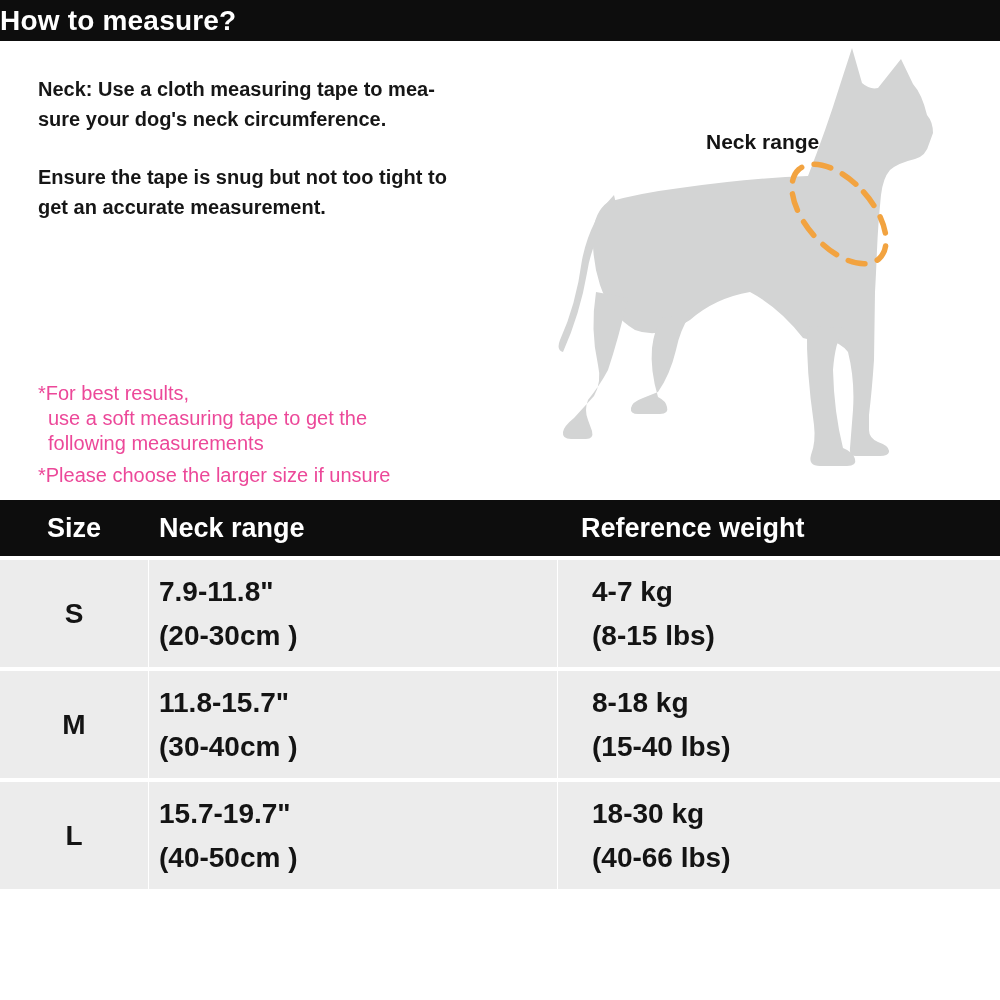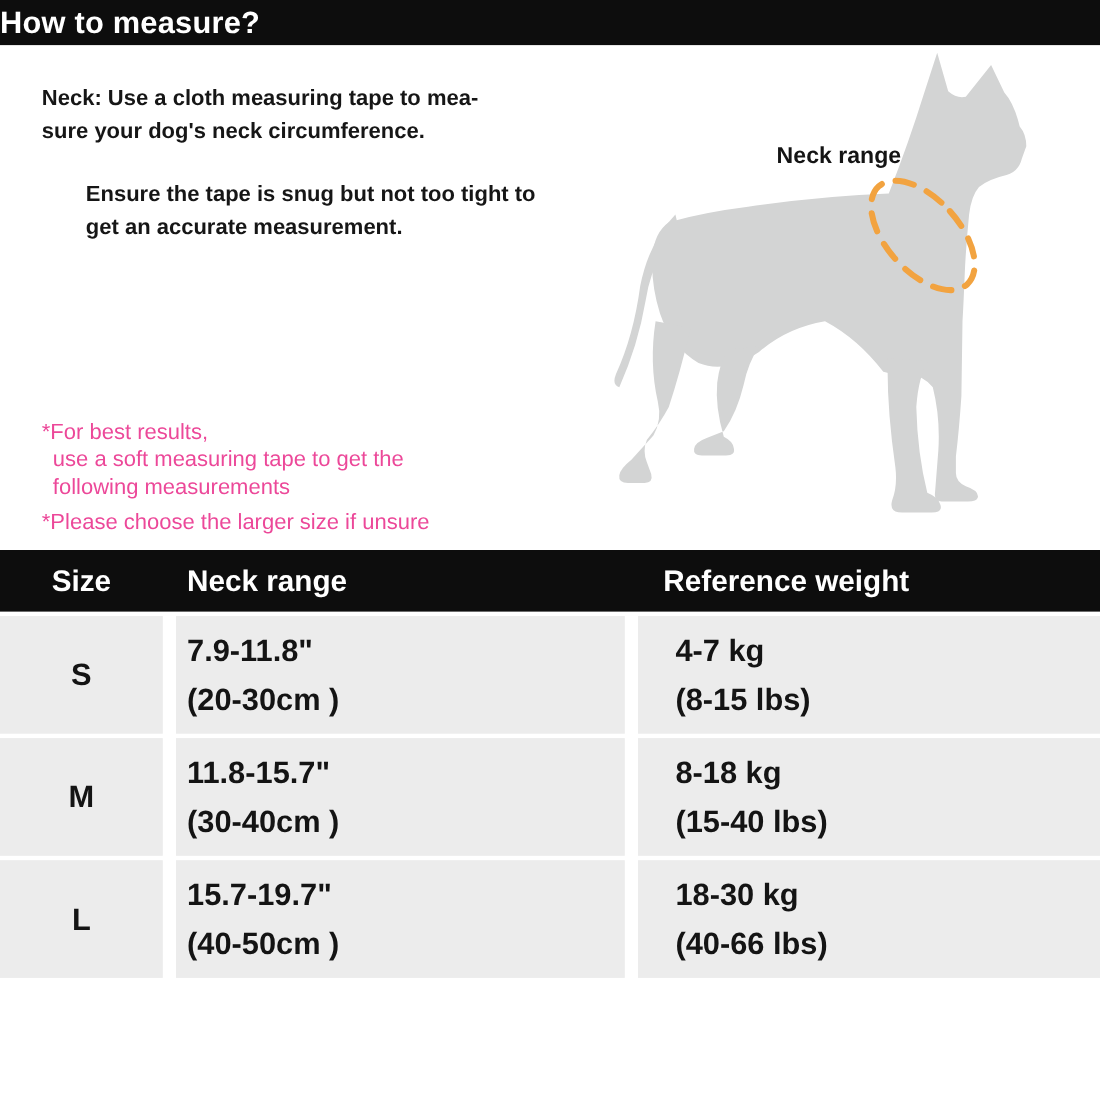--- a/index.html
+++ b/index.html
@@ -14,37 +14,37 @@
     background:#0d0d0d;display:flex;align-items:center;
   }
   .topbar h1{
     margin:0;color:#fff;font-size:28px;font-weight:700;
     letter-spacing:.2px;
   }
   
   .intro{position:absolute;left:38px;top:74px;width:560px;font-size:20px;
     font-weight:600;line-height:30px;color:#161616;}
   .intro p{margin:0;}
-  .intro p + p{margin-top:28px;margin-left:40px;}
+  .intro p + p{margin-top:28px;}
   
   .illustration{position:absolute;left:530px;top:30px;width:470px;height:470px;margin:0;}
   .illustration svg{position:absolute;left:0;top:0;}
   .dog{fill:#d3d4d4;}
   .neck-label{
     position:absolute;left:176px;top:100px;font-size:21px;font-weight:700;color:#141414;
   }
   
   .footnotes{position:absolute;left:38px;top:381px;font-size:20px;font-weight:400;
     line-height:25px;color:#ec4899;}
   .footnotes p{margin:0;}
   .footnotes .note2{margin-top:7px;}
   .footnotes .indent{padding-left:10px;}
   
   .size-table{position:absolute;left:0;top:500px;width:1000px;height:500px;background:#fff;}
-  .tgrid{display:grid;grid-template-columns:148px 408px auto;column-gap:12px;}
+  .tgrid{display:grid;grid-template-columns:148px 408px auto;column-gap:1px;}
   .thead{background:#0d0d0d;height:56px;color:#fff;font-size:27px;font-weight:700;}
   .thead .th{display:flex;align-items:center;}
   .th-size{justify-content:center;}
   .th-neck{padding-left:10px;}
   .th-weight{padding-left:23px;}
   .trow{margin-top:4px;height:107px;background:#fff;}
   .trow .td{background:#ececec;display:flex;flex-direction:column;justify-content:center;
     font-size:28px;font-weight:700;color:#141414;}
   .td-size{align-items:center;}
   .td-neck{padding-left:10px;}

